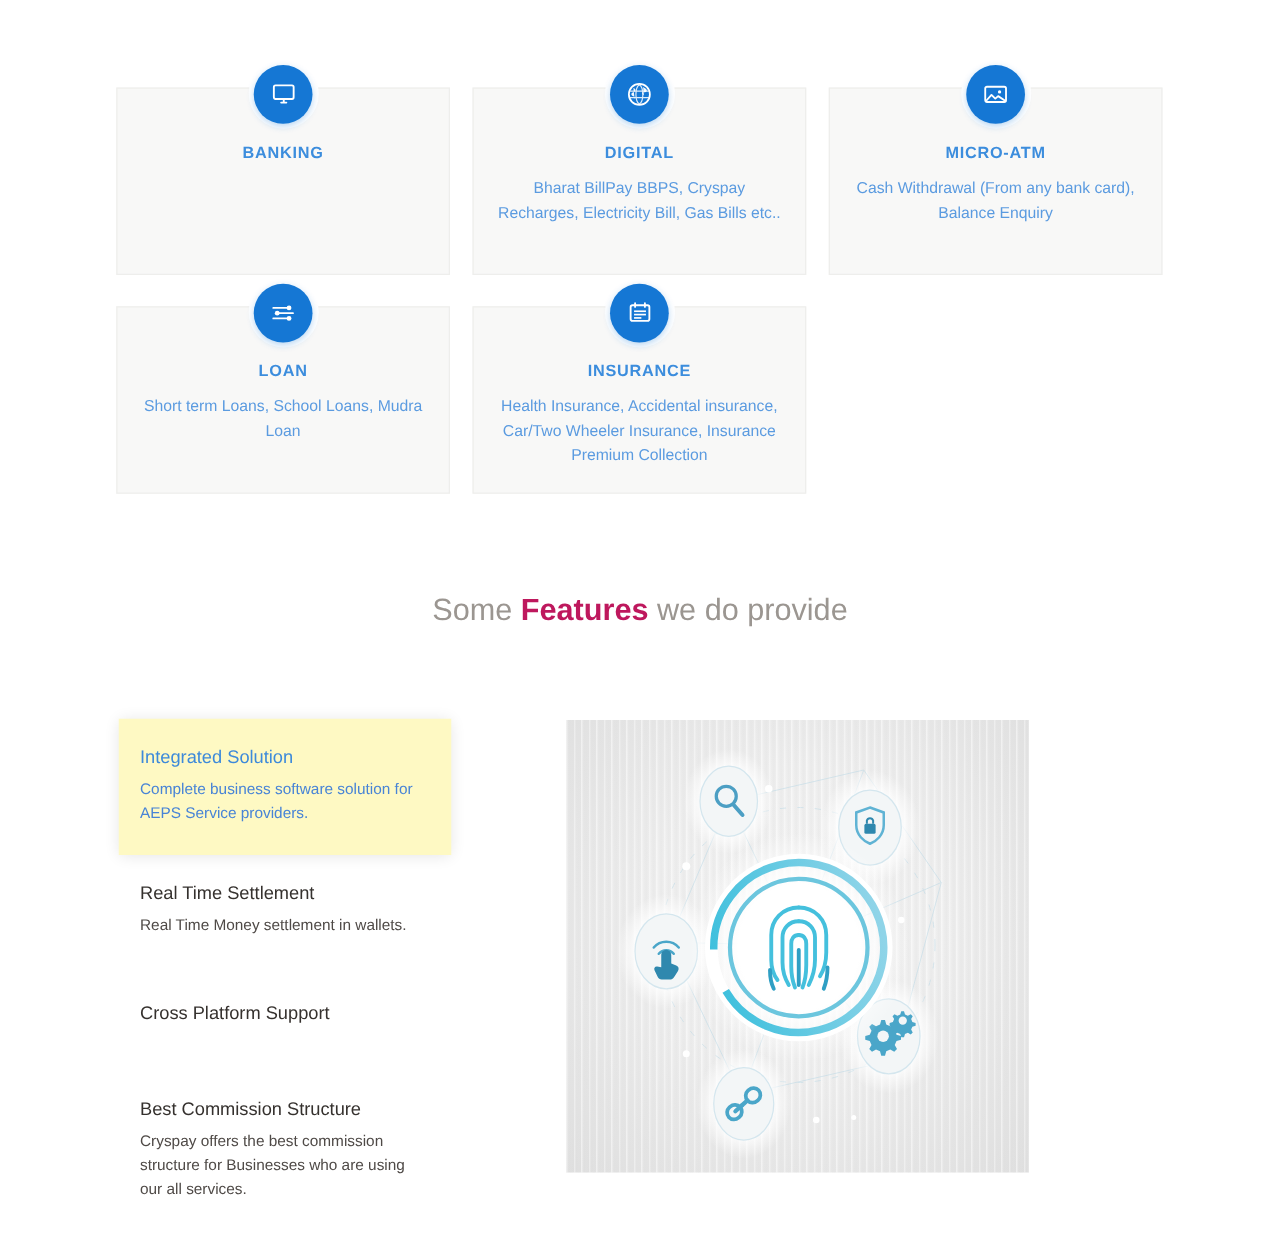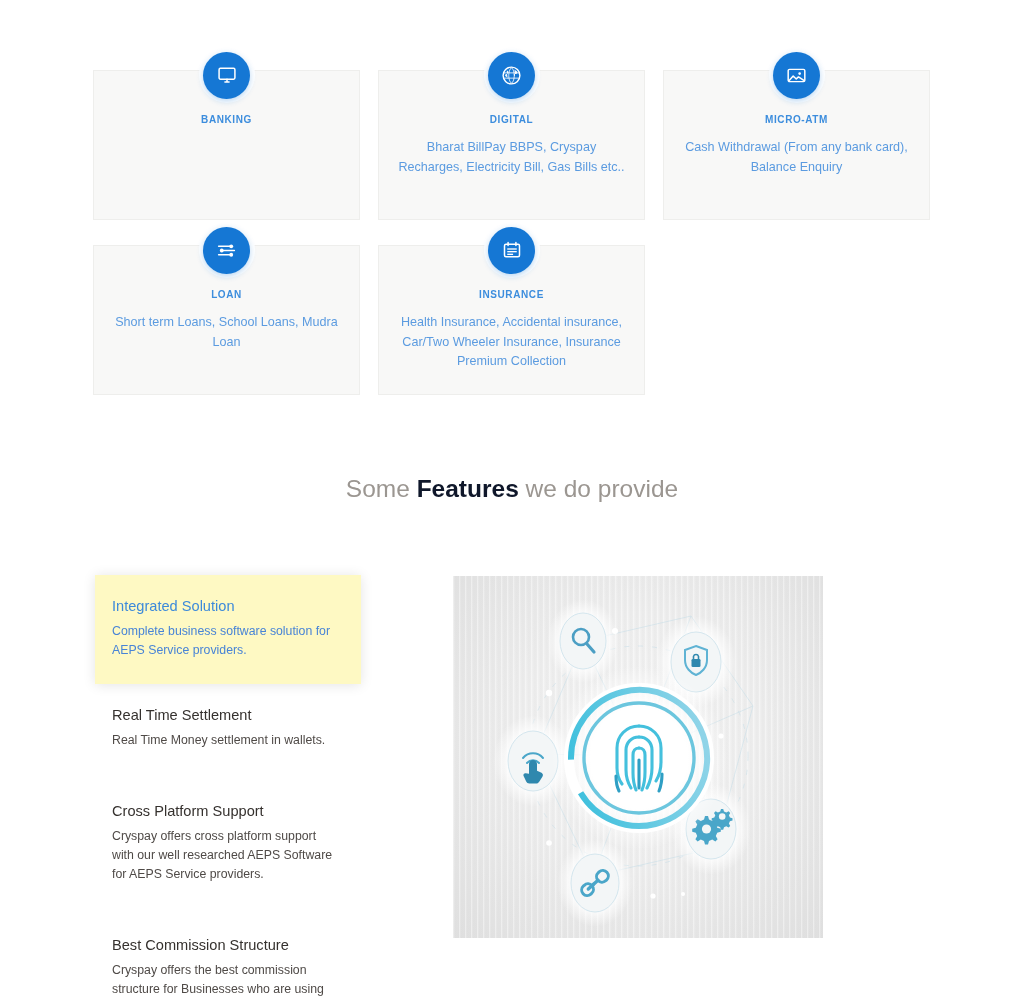--- a/index.html
+++ b/index.html
@@ -63,21 +63,21 @@
     background: #1577d4;
     display: flex;
     align-items: center;
     justify-content: center;
     box-shadow: 0 2px 6px rgba(21,119,212,0.30);
   }
   .service-icon svg { display: block; }
 
   .service-title {
     color: #3c8ddd;
-    font-size: 10px;
+    font-size: 13px;
     font-weight: bold;
     letter-spacing: 0.6px;
     margin: 0 0 13px 0;
     line-height: 1;
   }
   .service-desc {
     color: #5b9be0;
     font-size: 12.6px;
     line-height: 1.55;
     margin: 0;
@@ -93,21 +93,21 @@
     text-align: center;
   }
   .features-title {
     font-size: 24.5px;
     color: #9b9691;
     font-weight: normal;
     margin: 0;
     line-height: 1.2;
   }
   .features-title .strong {
-    color: #0f172a;
+    color: #be185d;
     font-weight: bold;
   }
   .features-sub {
     margin: 19px auto 0;
     width: 840px;
     font-size: 13.2px;
     line-height: 1.75;
     color: #555150;
     font-weight: normal;
   }
@@ -258,21 +258,20 @@
       <p class="feature-item-desc">Complete business software solution for AEPS Service providers.</p>
     </div>
 
     <div class="feature-item fi-1">
       <h4 class="feature-item-title">Real Time Settlement</h4>
       <p class="feature-item-desc">Real Time Money settlement in wallets.</p>
     </div>
 
     <div class="feature-item fi-2">
       <h4 class="feature-item-title">Cross Platform Support</h4>
-      <p class="feature-item-desc">Cryspay offers cross platform support with our well researched AEPS Software for AEPS Service providers.</p>
     </div>
 
     <div class="feature-item fi-3">
       <h4 class="feature-item-title">Best Commission Structure</h4>
       <p class="feature-item-desc">Cryspay offers the best commission structure for Businesses who are using our all services.</p>
     </div>
 
   </div>
 
   <div class="illustration">

